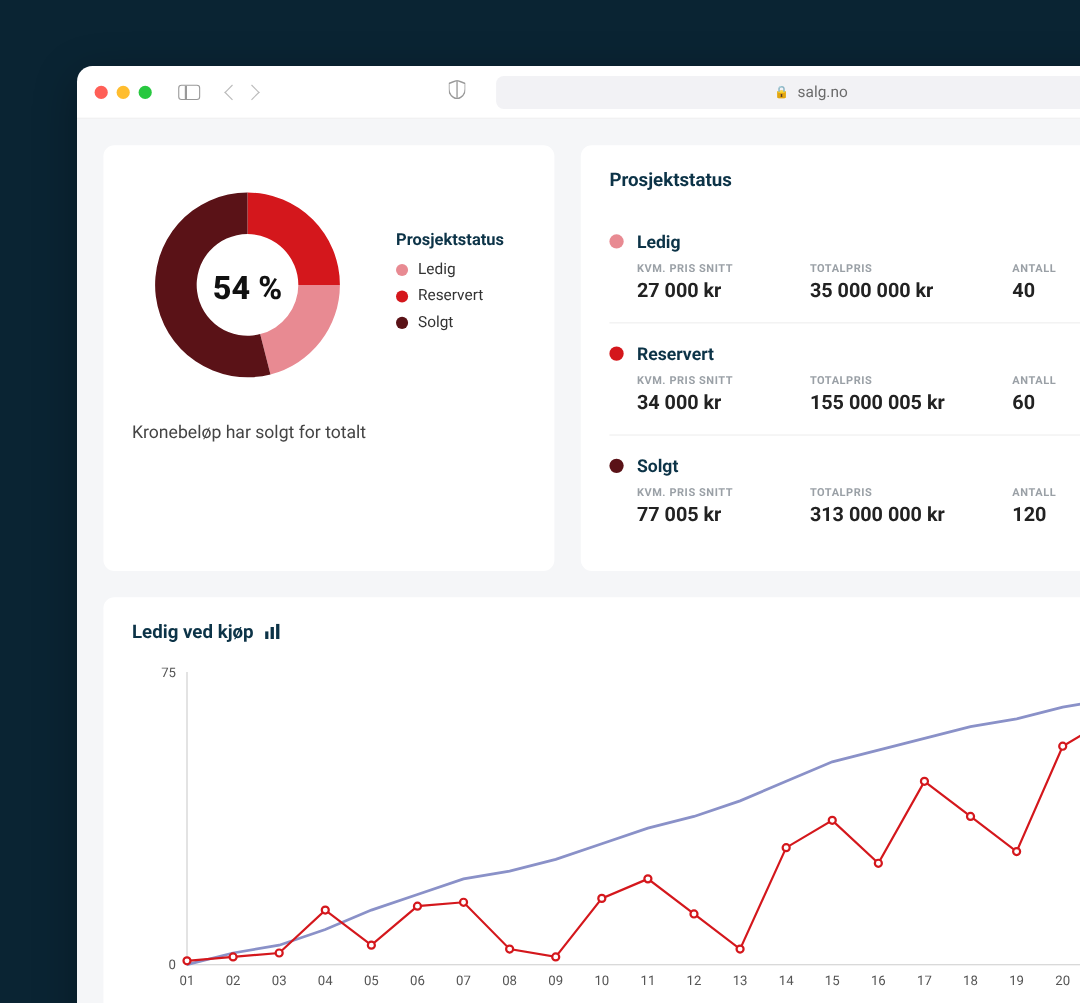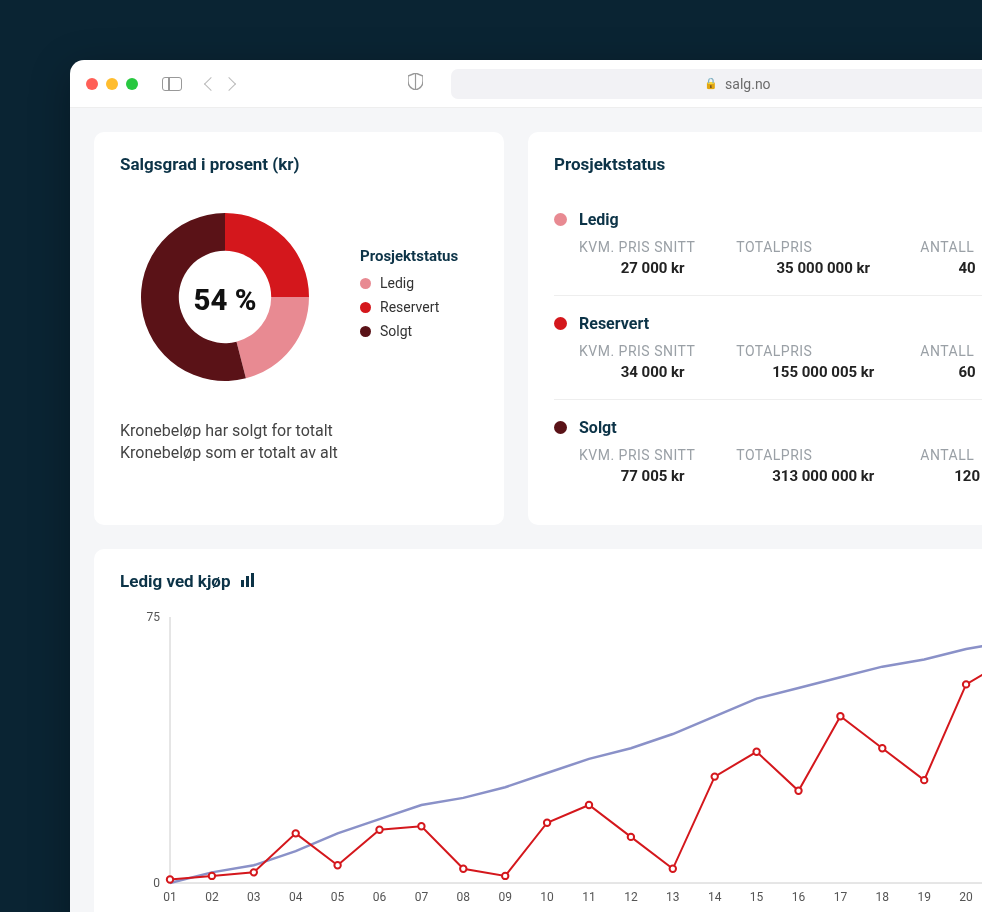--- a/index.html
+++ b/index.html
@@ -96,22 +96,22 @@
   .status-card { flex: 1; min-width: 430px; }
   .status-row {
     display: flex; gap: 12px; padding: 18px 0;
     border-bottom: 1px solid #eee;
   }
   .status-row:last-child { border-bottom: none; }
   .status-dot { width: 13px; height: 13px; border-radius: 50%; margin-top: 3px; flex-shrink: 0; }
   .status-body { flex: 1; }
   .status-name { font-weight: 700; color: #0c3347; font-size: 16px; margin-bottom: 10px; }
   .status-grid { display: grid; grid-template-columns: 1.1fr 1.3fr 0.7fr; gap: 4px 10px; }
-  .stat-label { font-size: 14px; letter-spacing: 0.5px; color: #9aa0a6; font-weight: 400; text-transform: uppercase; }
-  .stat-value { font-size: 15px; font-weight: 700; color: #222; text-align: center; }
+  .stat-label { font-size: 10px; letter-spacing: 0.5px; color: #9aa0a6; font-weight: 700; text-transform: uppercase; }
+  .stat-value { font-size: 18px; font-weight: 700; color: #222; }
   .line-card { margin-right: 0; border-radius: 10px 0 0 10px; }
   .line-title-row { display: flex; align-items: center; gap: 10px; margin-bottom: 16px;}
   .bar-chart-icon { color: #0c3347; }
   .line-chart-area { position: relative; height: 310px; margin-left: 14px; }
   .line-legend { display: flex; justify-content: flex-end; gap: 26px; font-size: 13px; color: #333; padding-top: 8px;}
 </style>
 </head>
 <body>
 
 <div class="browser-window">
@@ -136,21 +136,20 @@
     <div class="url-bar">
       <span class="lock-icon">🔒</span>
       <span>salg.no</span>
     </div>
   </div>
 
   <div class="content">
     <div class="top-row">
 
       <div class="card donut-card">
-        <div class="card-title">Salgsgrad i prosent (kr)</div>
         <div class="donut-wrap">
           <svg class="donut-svg" viewBox="0 0 100 100">
             <g id="donut-arcs">
                 <path d="M 50 10 A 40 40 0 0 1 90 50 L 72 50 A 22 22 0 0 0 50 28 Z" fill="#d4171c"></path>
                 <path d="M 90 50 A 40 40 0 0 1 59.947595486594196 88.74332644514524 L 55.471177517626806 71.30882954482988 A 22 22 0 0 0 72 50 Z" fill="#e88a92"></path>
                 <path d="M 59.947595486594196 88.74332644514524 A 40 40 0 1 1 49.99999999999999 10 L 49.99999999999999 28 A 22 22 0 1 0 55.471177517626806 71.30882954482988 Z" fill="#5a1217"></path>
               </g>
             <text x="50" y="56" text-anchor="middle" class="donut-center" style="font-size:14px">54 %</text>
           </svg>
           <div>
@@ -164,21 +163,20 @@
                 <span>Reservert</span>
               </div>
             <div class="legend-row">
                 <span class="legend-dot dot-solgt"></span>
                 <span>Solgt</span>
               </div>
           </div>
         </div>
         <div class="donut-footer">
           <div>Kronebeløp har solgt for totalt</div>
-          <div>Kronebeløp som er totalt av alt</div>
         </div>
       </div>
 
       <div class="card status-card">
         <div class="card-title">Prosjektstatus</div>
         <div id="status-rows">
             <div class="status-row">
       <div class="status-dot dot-ledig"></div>
       <div class="status-body">
         <div class="status-name">Ledig</div>

